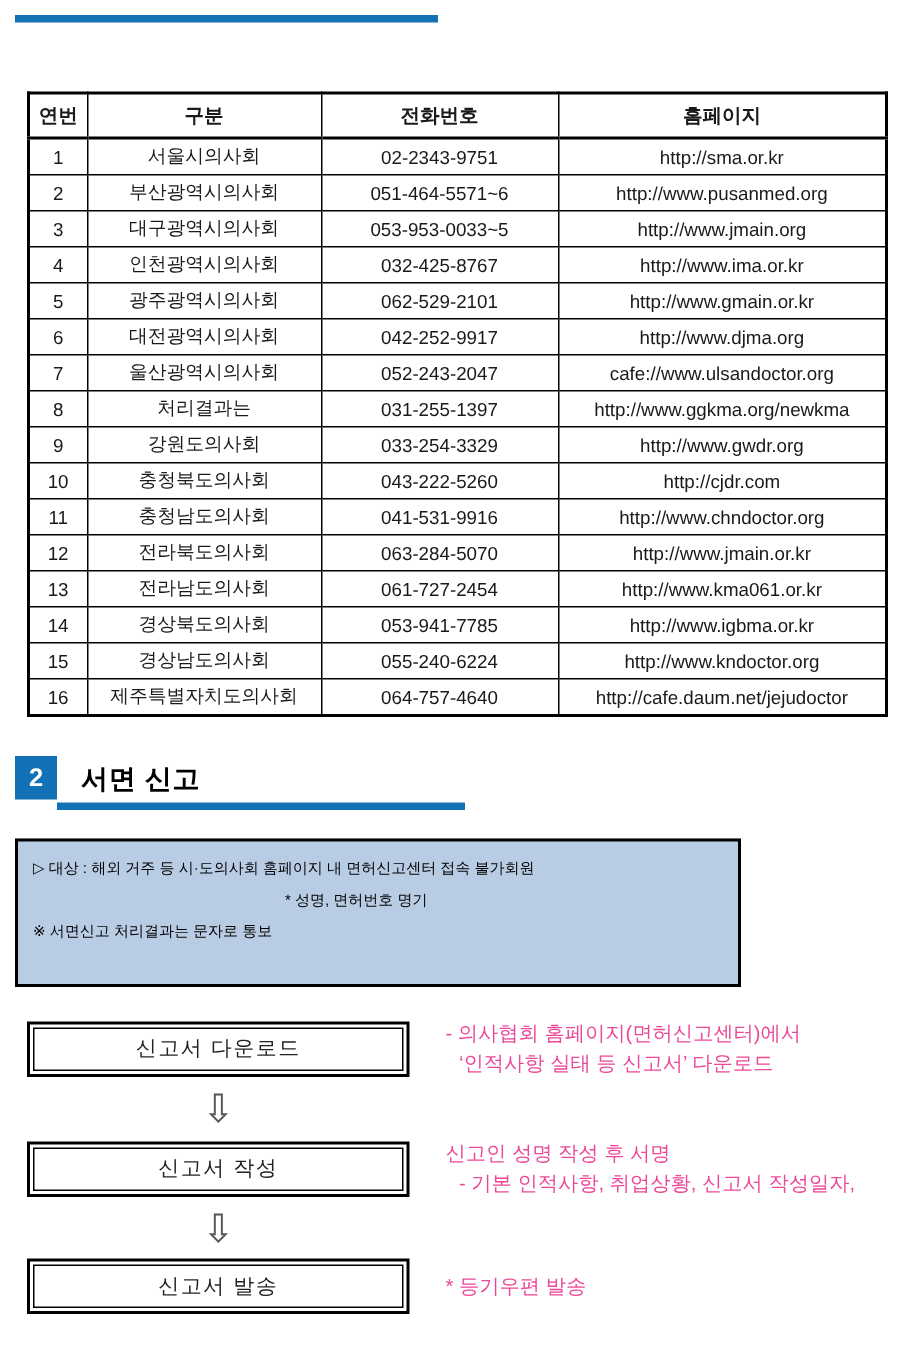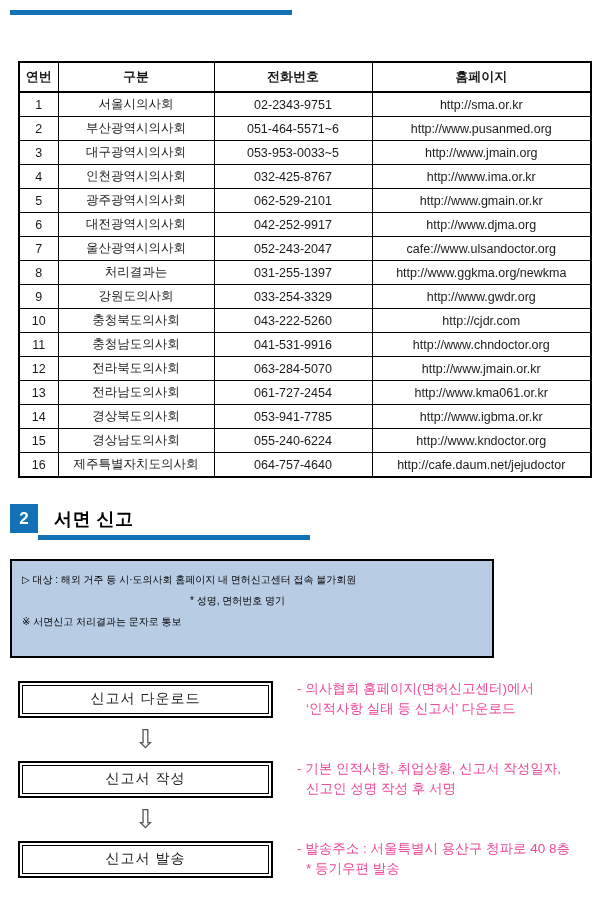--- a/index.html
+++ b/index.html
@@ -261,34 +261,33 @@
         </div>
       </div>
 
       <div class="flow-step">
         <div class="flow-arrow">⇩</div>
         <div class="flow-row">
           <div class="flow-box">
             <div class="flow-box-inner">신고서 작성</div>
           </div>
           <div class="flow-desc">
+            <div>신고인 성명 작성 후 서명</div>
             <div>- 기본 인적사항, 취업상황, 신고서 작성일자,</div>
-            <div>신고인 성명 작성 후 서명</div>
           </div>
         </div>
       </div>
 
       <div class="flow-step">
         <div class="flow-arrow">⇩</div>
         <div class="flow-row">
           <div class="flow-box">
             <div class="flow-box-inner">신고서 발송</div>
           </div>
           <div class="flow-desc">
-            <div>- 발송주소 : 서울특별시 용산구 청파로 40 8층</div>
             <div>* 등기우편 발송</div>
           </div>
         </div>
       </div>
 
   </div>
 
 </div>
 
 </body></html>

